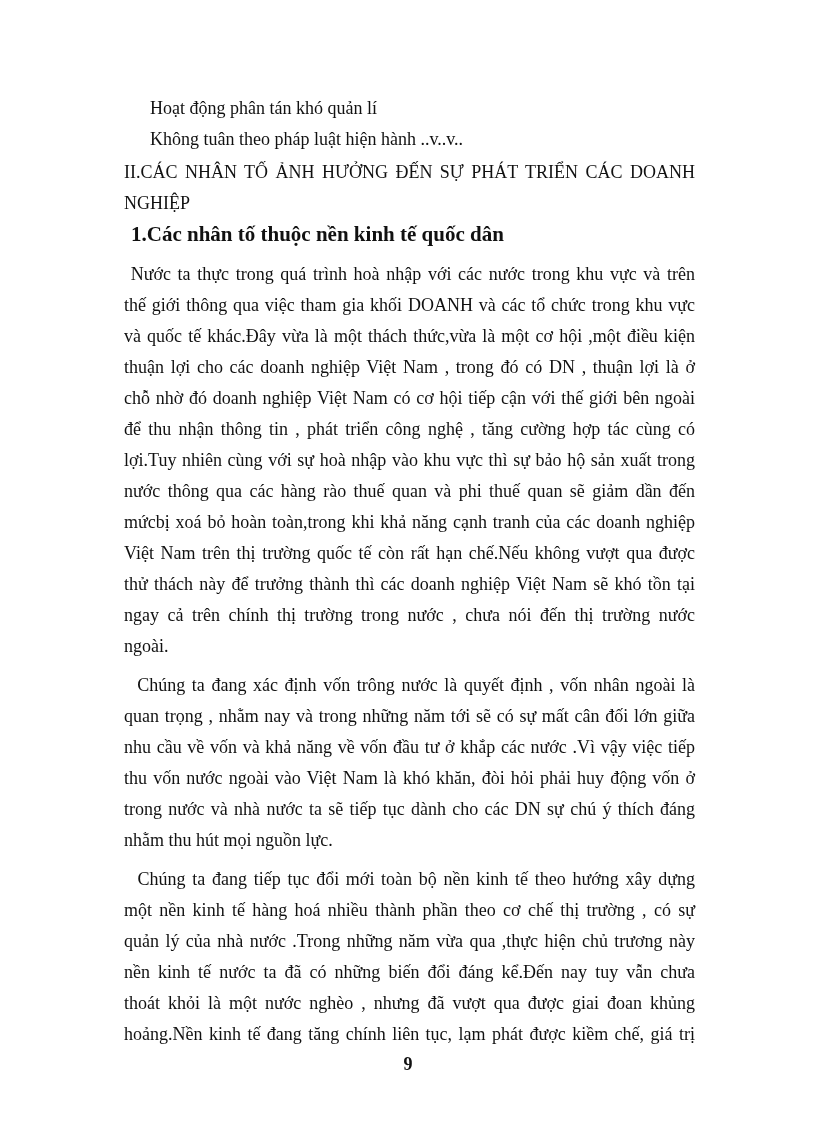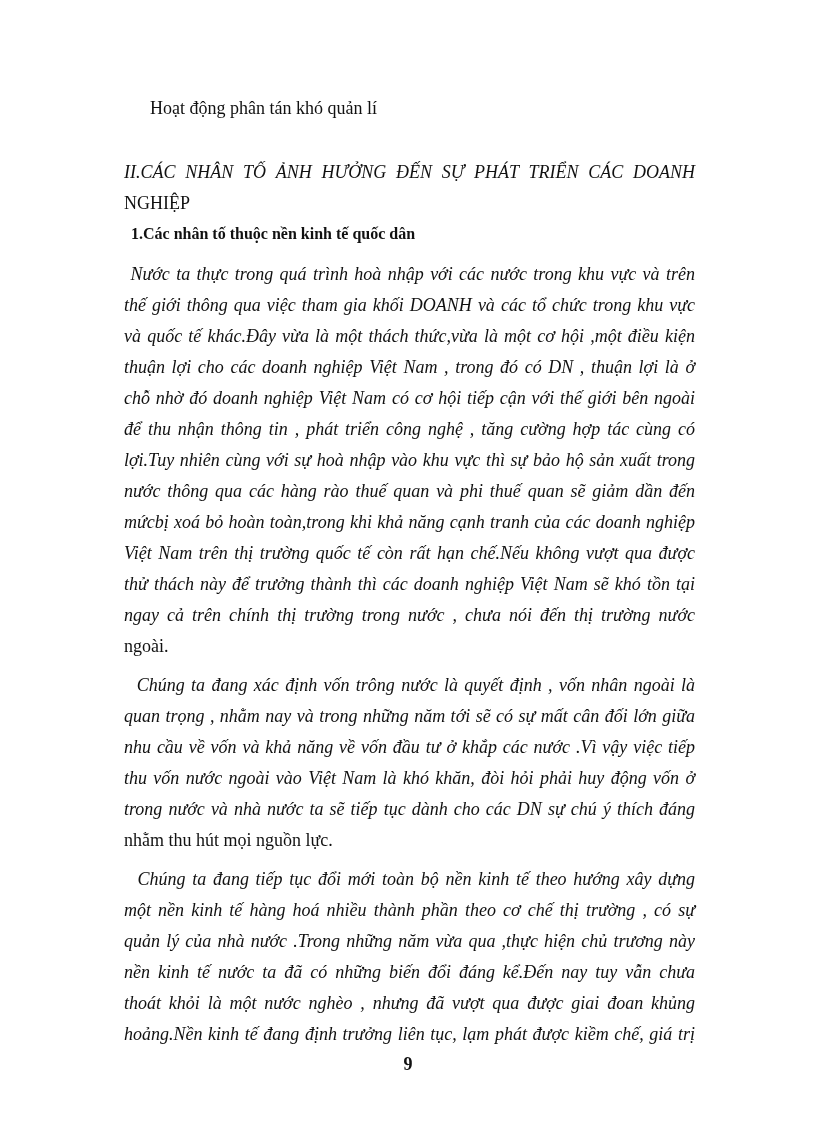--- a/index.html
+++ b/index.html
@@ -1,30 +1,31 @@
 <!DOCTYPE html>
 <html><head>
 <meta charset="utf-8">
 <style>
   html, body { margin: 0; padding: 0; background: #ffffff; }
   body { width: 816px; height: 1123px; position: relative; overflow: hidden;
          font-family: "Liberation Serif", "DejaVu Serif", serif; color: #111; }
   .page { position: absolute; left: 0; top: 0; width: 816px; height: 1123px; }
   .line { position: absolute; font-size: 18px; line-height: 22px; white-space: nowrap; }
-  .just { left: 124px; width: 571px; text-align: justify; text-align-last: justify; font-style: italic; }
+  .just { left: 124px; width: 571px; text-align: justify; text-align-last: justify; }
   .heading-caps { font-size: 18px; }
-  .heading-bold { font-weight: bold; font-size: 16px; }
+  .heading-bold { font-weight: bold; font-size: 21px; }
   .pagenum { position: absolute; left: 0; width: 816px; top: 1054px; text-align: center; font-weight: bold; font-size: 18px; }
 </style>
 </head>
 <body>
 
 <div class="page">
 
   <div class="line" style="left:150px; top:97px;">Hoạt động phân tán khó quản lí</div>
+  <div class="line" style="left:150px; top:128px;">Không tuân theo pháp luật hiện hành ..v..v..</div>
 
   <div class="line heading-caps just" style="top:161px;">II.CÁC NHÂN TỐ ẢNH HƯỞNG ĐẾN SỰ PHÁT TRIỂN CÁC DOANH</div>
   <div class="line heading-caps" style="left:124px; top:192px;">NGHIỆP</div>
 
   <div class="line heading-bold" style="left:131px; top:223px;">1.Các nhân tố thuộc nền kinh tế quốc dân</div>
 
   <div>
     <div class="line just" style="top:263px; white-space:pre;"> Nước ta thực trong quá trình hoà nhập với các nước trong khu vực và trên</div>
     <div class="line just" style="top:294px;">thế giới thông qua việc tham gia khối DOANH và các tổ chức trong khu vực</div>
     <div class="line just" style="top:325px;">và quốc tế khác.Đây vừa là một thách thức,vừa là một cơ hội ,một điều kiện</div>
@@ -48,18 +49,18 @@
     <div class="line just" style="top:798px;">trong nước và nhà nước ta sẽ tiếp tục dành cho các DN sự chú ý thích đáng</div>
     <div class="line" style="left:124px; top:829px;">nhằm thu hút mọi nguồn lực.</div>
   </div>
 
   <div>
     <div class="line just" style="top:868px; white-space:pre;">  Chúng ta đang tiếp tục đổi mới toàn bộ nền kinh tế theo hướng xây dựng</div>
     <div class="line just" style="top:899px;">một nền kinh tế hàng hoá nhiều thành phần theo cơ chế thị trường , có sự</div>
     <div class="line just" style="top:930px;">quản lý của nhà nước .Trong những năm vừa qua ,thực hiện chủ trương này</div>
     <div class="line just" style="top:961px;">nền kinh tế nước ta đã có những biến đổi đáng kể.Đến nay tuy vẫn chưa</div>
     <div class="line just" style="top:992px;">thoát khỏi là một nước nghèo , nhưng đã vượt qua được giai đoan khủng</div>
-    <div class="line just" style="top:1023px;">hoảng.Nền kinh tế đang định trưởng liên tục, lạm phát được kiềm chế, giá trị</div>
+    <div class="line just" style="top:1023px;">hoảng.Nền kinh tế đang tăng chính liên tục, lạm phát được kiềm chế, giá trị</div>
 
   </div>
 
   <div class="pagenum">9</div>
 </div>
 
 </body></html>

